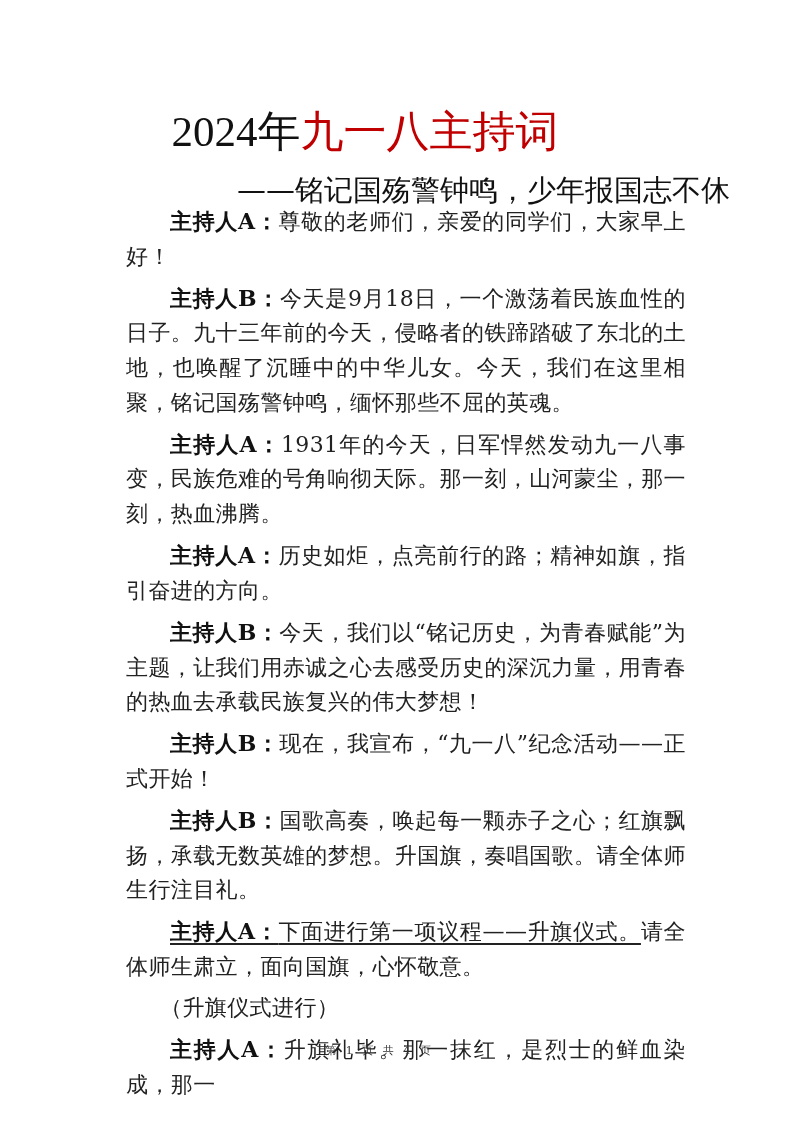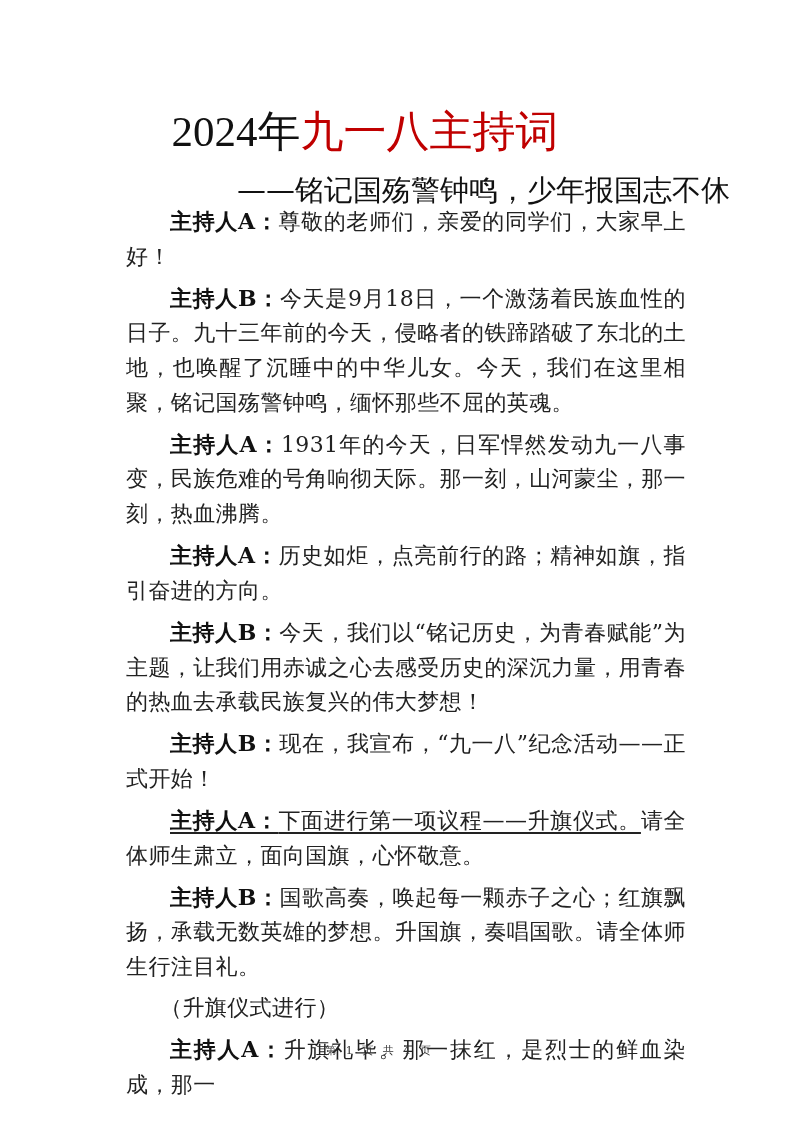--- a/index.html
+++ b/index.html
@@ -116,25 +116,25 @@
 
     <p class="para">
       <span class="speaker">主持人B：</span><span>今天，我们以“铭记历史，为青春赋能”为主题，让我们用赤诚之心去感受历史的深沉力量，用青春的热血去承载民族复兴的伟大梦想！</span>
     </p>
 
     <p class="para">
       <span class="speaker">主持人B：</span><span>现在，我宣布，“九一八”纪念活动——正式开始！</span>
     </p>
 
     <p class="para">
-      <span class="underline-run"><span class="speaker">主持人A：</span><span>下面进行第一项议程——升旗仪式。</span></span><span>请全体师生肃立，面向国旗，心怀敬意。</span>
+      <span class="speaker">主持人B：</span><span>国歌高奏，唤起每一颗赤子之心；红旗飘扬，承载无数英雄的梦想。升国旗，奏唱国歌。请全体师生行注目礼。</span>
     </p>
 
     <p class="para">
-      <span class="speaker">主持人B：</span><span>国歌高奏，唤起每一颗赤子之心；红旗飘扬，承载无数英雄的梦想。升国旗，奏唱国歌。请全体师生行注目礼。</span>
+      <span class="underline-run"><span class="speaker">主持人A：</span><span>下面进行第一项议程——升旗仪式。</span></span><span>请全体师生肃立，面向国旗，心怀敬意。</span>
     </p>
 
     <p class="para stage">
       <span>（升旗仪式进行）</span>
     </p>
 
     <p class="para">
       <span class="speaker">主持人A：</span><span>升旗礼毕。那一抹红，是烈士的鲜血染成，那一</span>
     </p>
 

